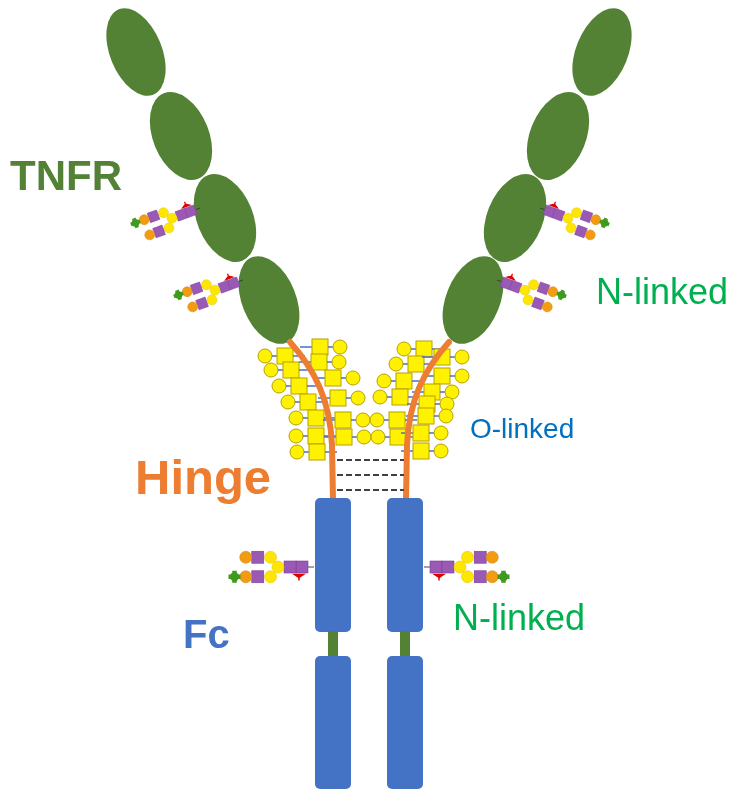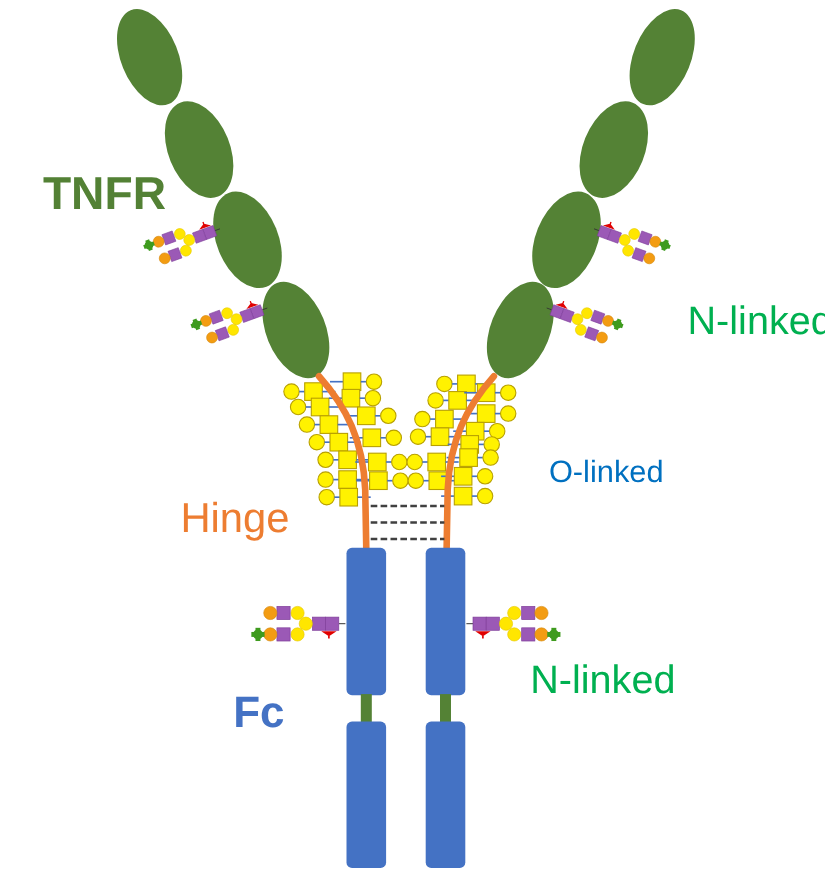--- a/index.html
+++ b/index.html
@@ -1,21 +1,21 @@
 <!DOCTYPE html>
 <html><head>
 <meta charset="utf-8">
 <style>
   html, body { margin: 0; padding: 0; background: #ffffff; }
   body { width: 750px; height: 794px; position: relative; overflow: hidden; }
   #stage { position: absolute; left: 0; top: 0; width: 750px; height: 794px; }
-  .lbl { position: absolute; font-family: "Liberation Sans", sans-serif; white-space: nowrap; line-height: 1; margin-left: 29px; }
+  .lbl { position: absolute; font-family: "Liberation Sans", sans-serif; white-space: nowrap; line-height: 1; }
   .lbl-tnfr { left: 10px; top: 155px; font-size: 42px; font-weight: bold; color: #538135; }
-  .lbl-hinge { left: 135px; top: 453px; font-size: 38px; font-weight: normal; color: #ED7D31; }
-  .lbl-fc { left: 183px; top: 628px; font-size: 40px; font-weight: bold; color: #4472C4; }
+  .lbl-hinge { left: 135px; top: 453px; font-size: 49px; font-weight: bold; color: #ED7D31; }
+  .lbl-fc { left: 183px; top: 614px; font-size: 40px; font-weight: bold; color: #4472C4; }
   .lbl-nlinked-top { left: 596px; top: 274px; font-size: 36px; color: #00B050; }
   .lbl-olinked { left: 470px; top: 415px; font-size: 28px; color: #0070C0; }
   .lbl-nlinked-fc { left: 453px; top: 600px; font-size: 36px; color: #00B050; }
 </style>
 </head>
 <body>
 
 <svg id="stage" width="750" height="794" viewBox="0 0 750 794" xmlns="http://www.w3.org/2000/svg">
   <defs>
 

